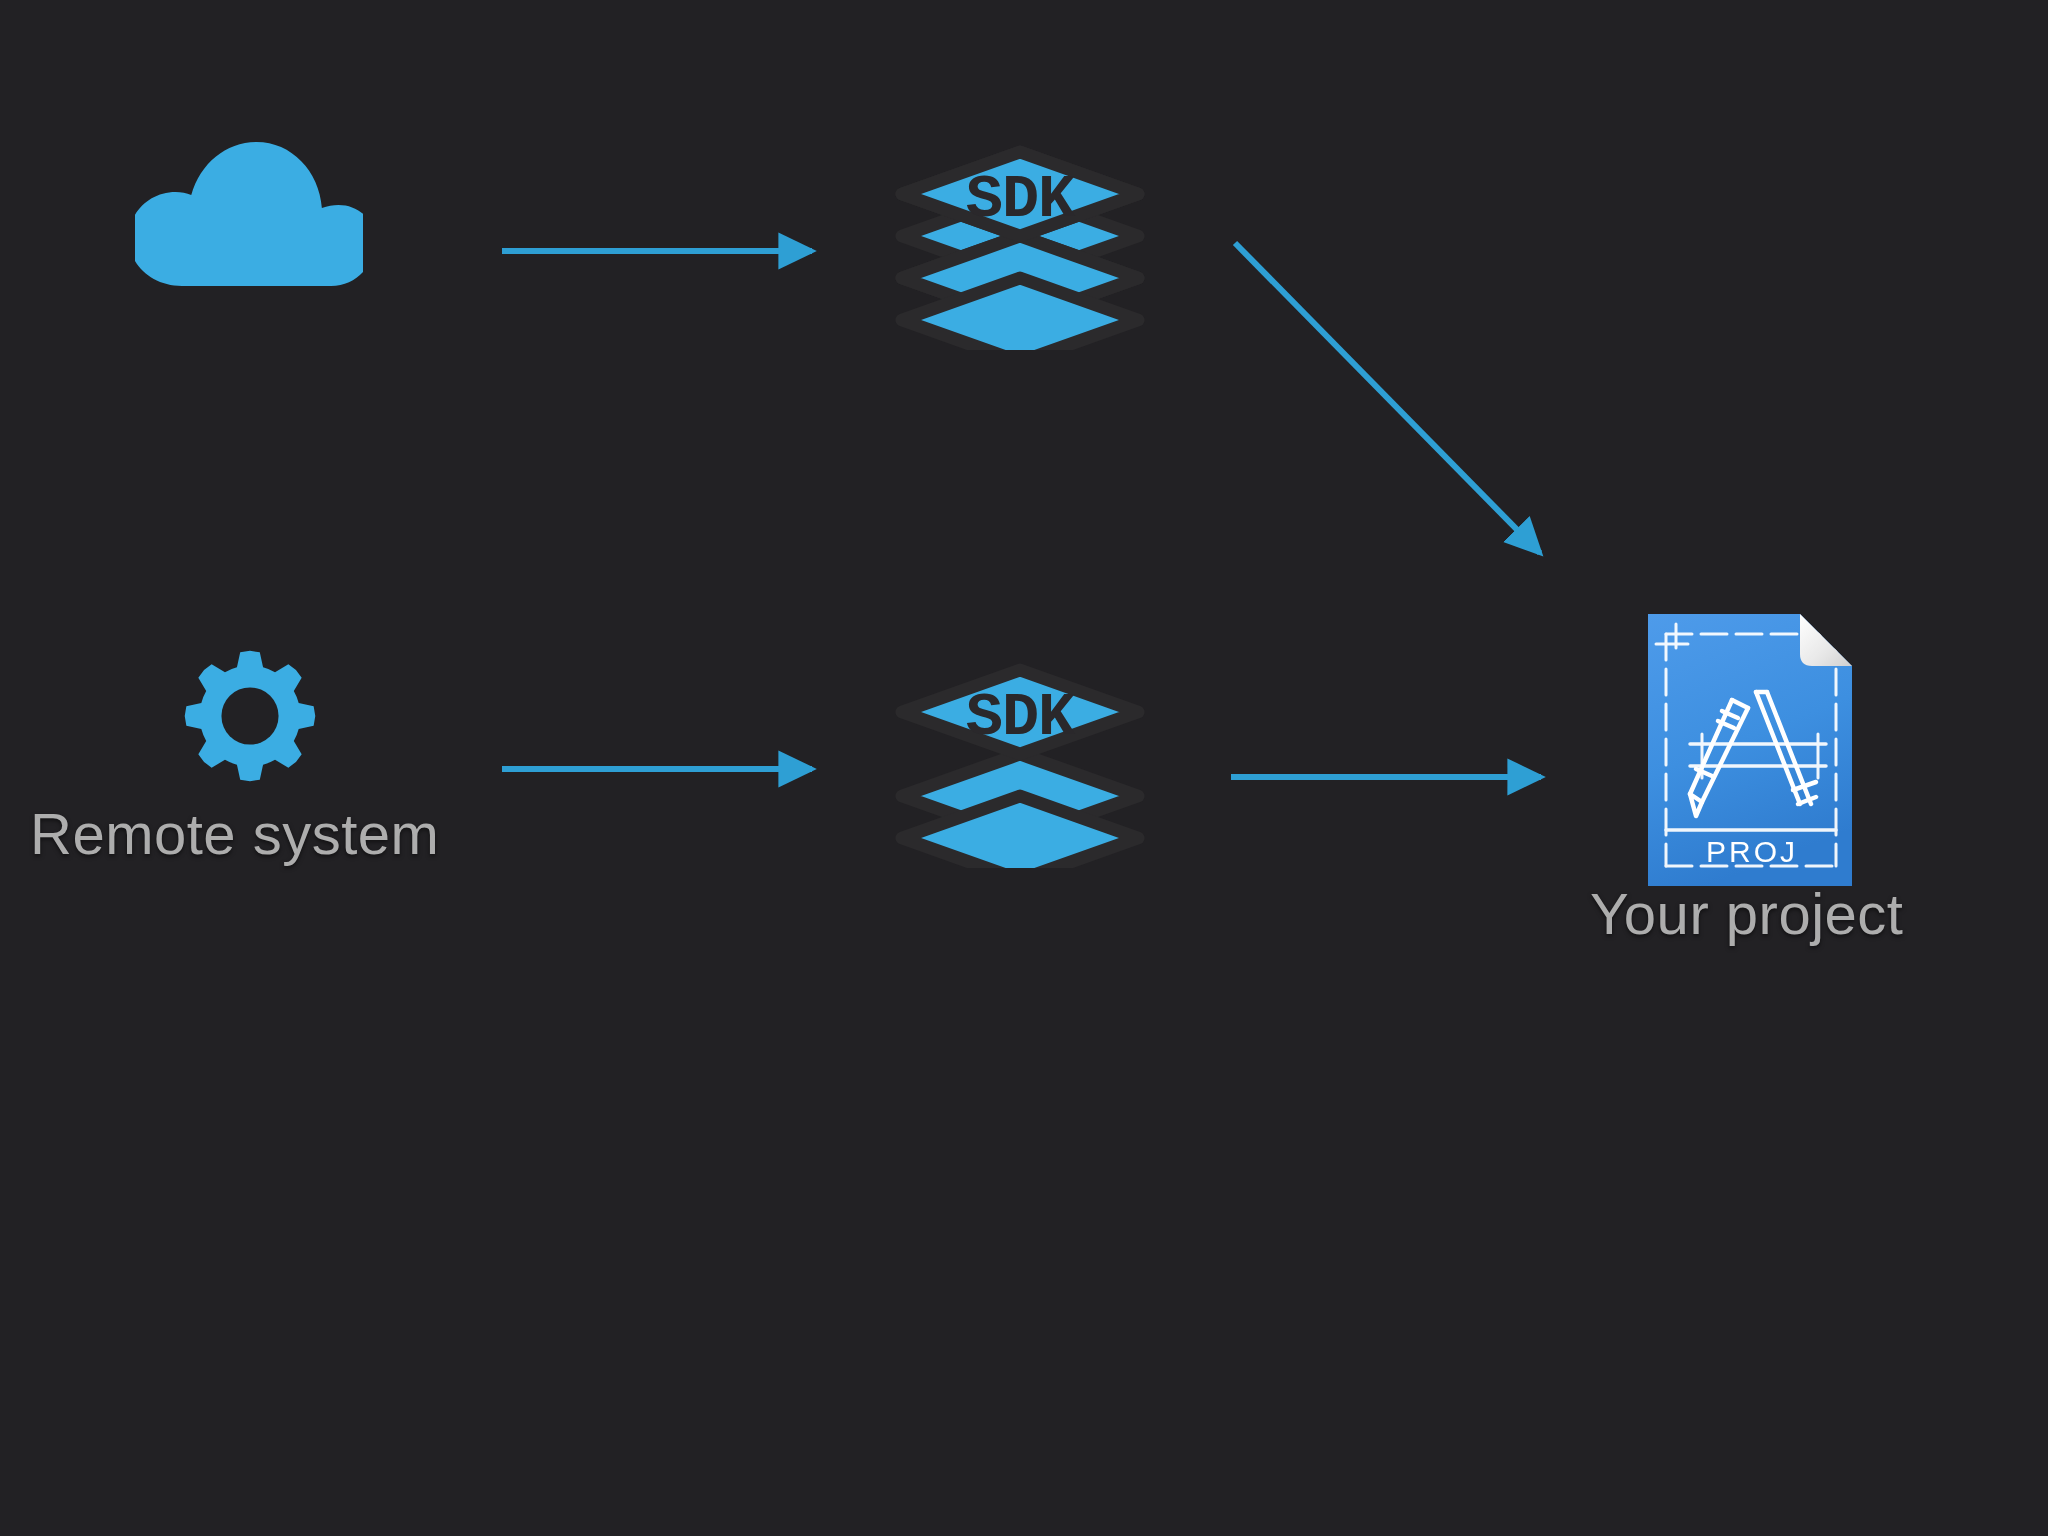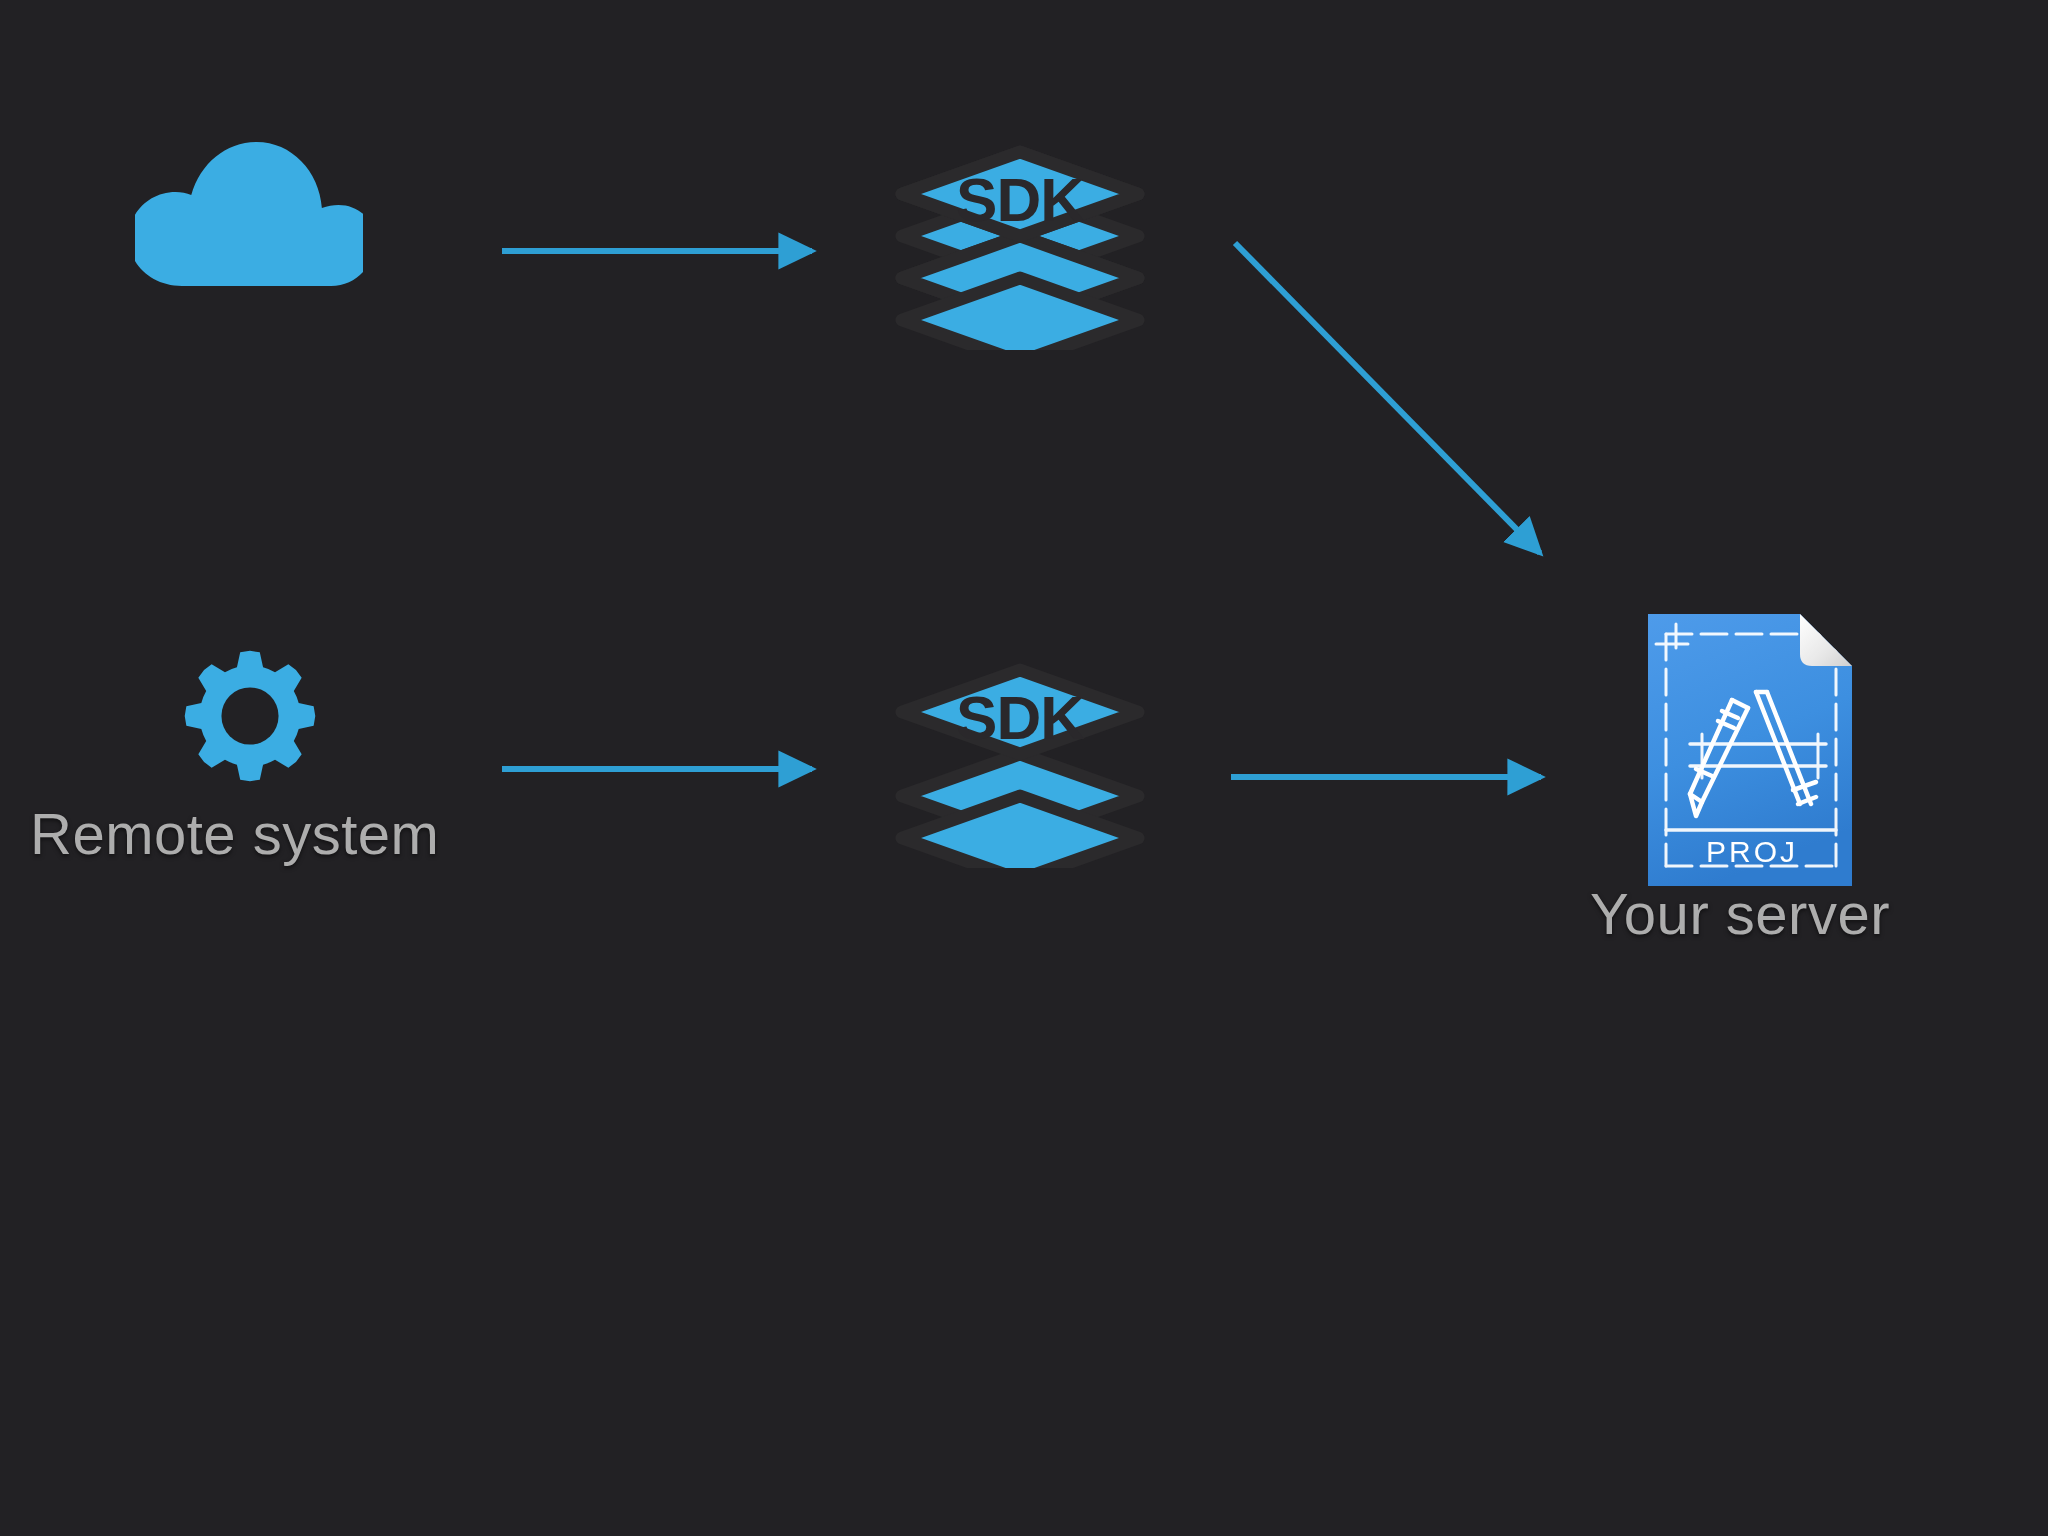--- a/index.html
+++ b/index.html
@@ -38,21 +38,21 @@
     height: 1536px;
     pointer-events: none;
   }
   .sdk-wrap { position: absolute; }
   .sdk-text {
     position: absolute;
     left: 0;
     width: 100%;
     text-align: center;
     color: #2A282B;
-    font-family: Liberation Sans, sans-serif;
+    font-family: Liberation Mono, monospace;
     font-weight: 700;
     font-size: 62px;
     letter-spacing: -1px;
   }
 </style>
 </head>
 <body style="background: rgb(34, 33, 36);">
 
 <div id="stage" style="width: 2048px; height: 1536px; background: rgb(34, 33, 36);">
 
@@ -196,15 +196,15 @@
         <path d="M94 124 L78 117"></path>
         <path d="M72 172 L56 165"></path>
         <path d="M50 190 L62 198 L56 212 Z"></path>
       </g>
 
       <text x="112" y="258" text-anchor="middle" font-family="&quot;Liberation Sans&quot;, sans-serif" font-size="30" font-weight="400" fill="#FFFFFF" letter-spacing="3">PROJ</text>
 
       <path d="M160 10 L212 62 L172 62 Q160 62 160 50 Z" fill="url(#foldgrad)"></path>
     </svg>
   </div>
-  <div class="node-label" style="left: 1590px; top: 880px; color: rgb(173, 173, 173);">Your server</div>
+  <div class="node-label" style="left: 1590px; top: 880px; color: rgb(173, 173, 173);">Your project</div>
 
 </div>
 
 </body></html>

